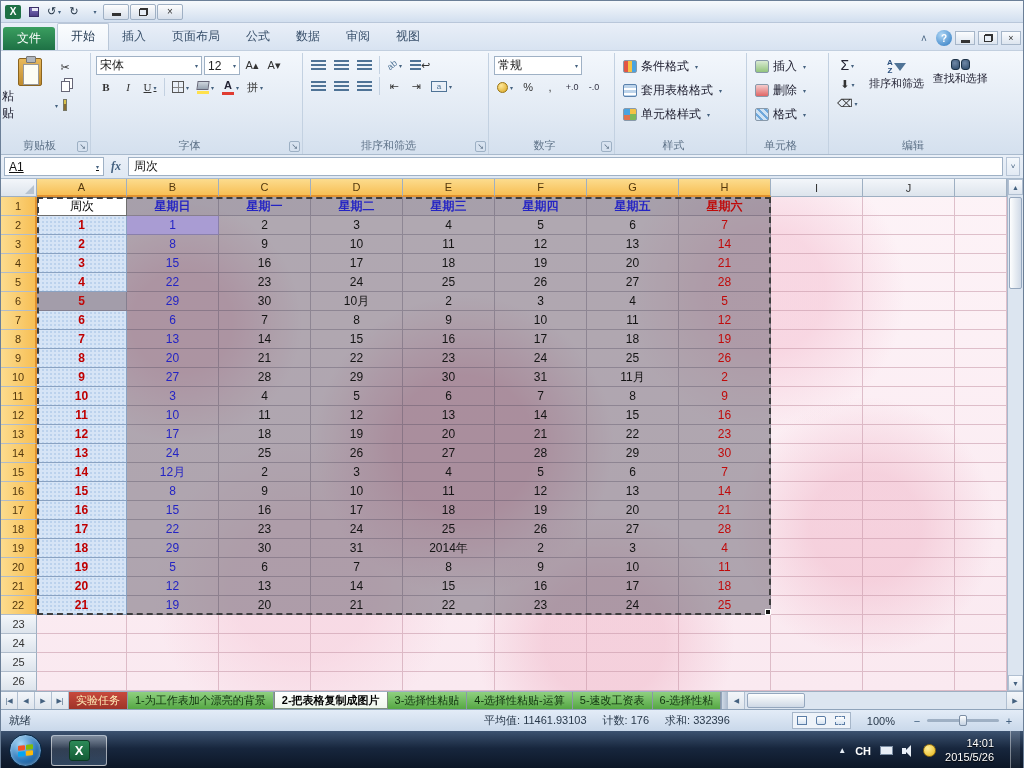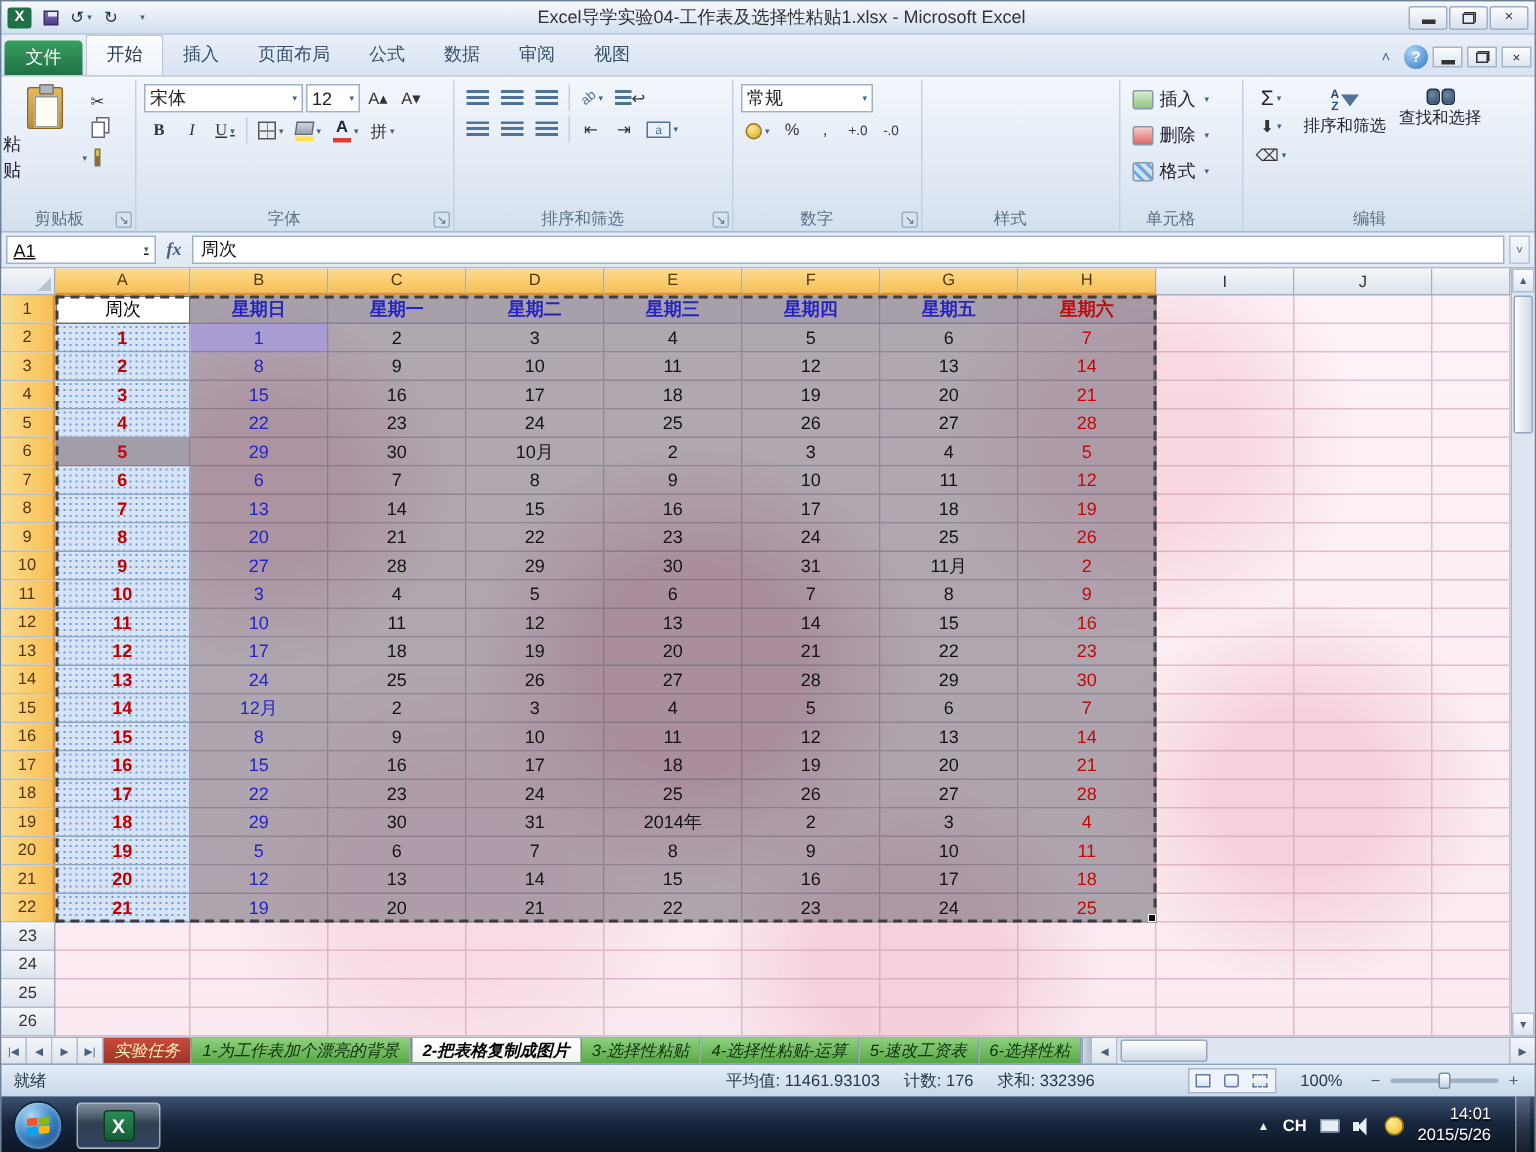--- a/index.html
+++ b/index.html
@@ -130,21 +130,21 @@
 .sel-border{position:absolute;left:36px;top:18px;width:734px;height:418px;border:2px dashed #3d3d3d;pointer-events:none;}
 .fill-handle{position:absolute;left:764px;top:430px;width:6px;height:6px;background:#111;border:1px solid #fff;pointer-events:none;}
 .vscroll{width:16px;background:#dce5f0;border-left:1px solid #a8b8cc;display:flex;flex-direction:column;flex:0 0 16px;}
 .sbtn{height:16px;display:flex;align-items:center;justify-content:center;font-size:7px;color:#44617f;background:linear-gradient(#fbfcfe,#dde5ef);border:1px solid #b0bfd1;}
 .strack{flex:1;position:relative;}
 .sthumb{position:absolute;top:2px;left:1px;right:1px;height:92px;background:linear-gradient(90deg,#fdfefe,#cfd9e6);border:1px solid #95a7be;border-radius:2px;}
 
 
 .sheetbar{height:18px;background:#d7e1ee;display:flex;align-items:stretch;border-top:1px solid #9eafc2;flex:0 0 18px;}
 .navbtn{width:17px;display:flex;align-items:center;justify-content:center;font-size:7px;color:#44617f;background:linear-gradient(#f3f6fa,#dde4ec);border-right:1px solid #b0bfd1;}
-.stab{padding:0 7px;display:flex;align-items:center;font-size:11px;border-right:1px solid #8a97a8;white-space:nowrap;color:#16320f;font-style:italic;}
+.stab{padding:0 7px;display:flex;align-items:center;font-size:11px;border-right:1px solid #8a97a8;white-space:nowrap;color:#16320f;}
 .stab.red{background:linear-gradient(#c84a3d,#9e3328);color:#ffefb8;}
 .stab.green{background:linear-gradient(#8fd07f,#55a744);color:#10320e;}
 .stab.active{background:linear-gradient(#ffffff,#eef6ec);color:#000;font-weight:bold;border:1px solid #7e8f7d;border-top:none;}
 .tab-split{width:7px;background:linear-gradient(90deg,#cfd9e6,#aab9cc);border-left:1px solid #93a5ba;}
 .hscroll{flex:1;display:flex;align-items:stretch;}
 .htrack{flex:1;position:relative;background:#dce5f0;}
 .hthumb{position:absolute;left:2px;top:1px;bottom:1px;width:58px;background:linear-gradient(#fdfefe,#cfd9e6);border:1px solid #95a7be;border-radius:2px;}
 
 
 .statusbar{height:22px;background:linear-gradient(#e3ecf7,#c9d8ea);border-top:1px solid #8fa3ba;display:flex;align-items:center;font-size:11px;color:#28384a;padding:0 8px;gap:16px;flex:0 0 22px;}
@@ -190,21 +190,20 @@
     <div class="qat">
       <div class="qat-btn">
           <span class="disk"></span>
         </div>
       <div class="qat-btn">↺<span class="dd">▾</span></div>
       <div class="qat-btn">↻</div>
       <div class="qat-btn">
           <span class="dd">▾</span>
         </div>
     </div>
-    <div class="title">Excel导学实验04-工作表及选择性粘贴1.xlsx - Microsoft Excel</div>
     <div class="winbtns">
       <div class="winbtn">
           <span class="g-min"></span>
         </div>
       <div class="winbtn">
           <span class="g-restore"></span>
         </div>
       <div class="winbtn">×</div>
     </div>
   </div>
@@ -357,20 +356,37 @@
           <div class="mini-btn">,</div>
           <div class="mini-btn tinytxt">+.0</div>
           <div class="mini-btn tinytxt">-.0</div>
         </div>
       </div>
       <div class="group-label">数字</div>
       <div class="launcher">↘</div>
     </div>
 
     <div class="rgroup" style="width:132px;">
+      <div class="fcol" id="style-buttons">
+          <div class="wide-btn">
+            <span class="wicon wi0"></span>
+            <span>条件格式</span>
+            <span class="dd">▾</span>
+          </div>
+          <div class="wide-btn">
+            <span class="wicon wi1"></span>
+            <span>套用表格格式</span>
+            <span class="dd">▾</span>
+          </div>
+          <div class="wide-btn">
+            <span class="wicon wi2"></span>
+            <span>单元格样式</span>
+            <span class="dd">▾</span>
+          </div>
+        </div>
       <div class="group-label">样式</div>
     </div>
 
     <div class="rgroup" style="width:82px;">
       <div class="fcol" id="cell-buttons">
           <div class="wide-btn">
             <span class="wicon ci0"></span>
             <span>插入</span>
             <span class="dd">▾</span>
           </div>

